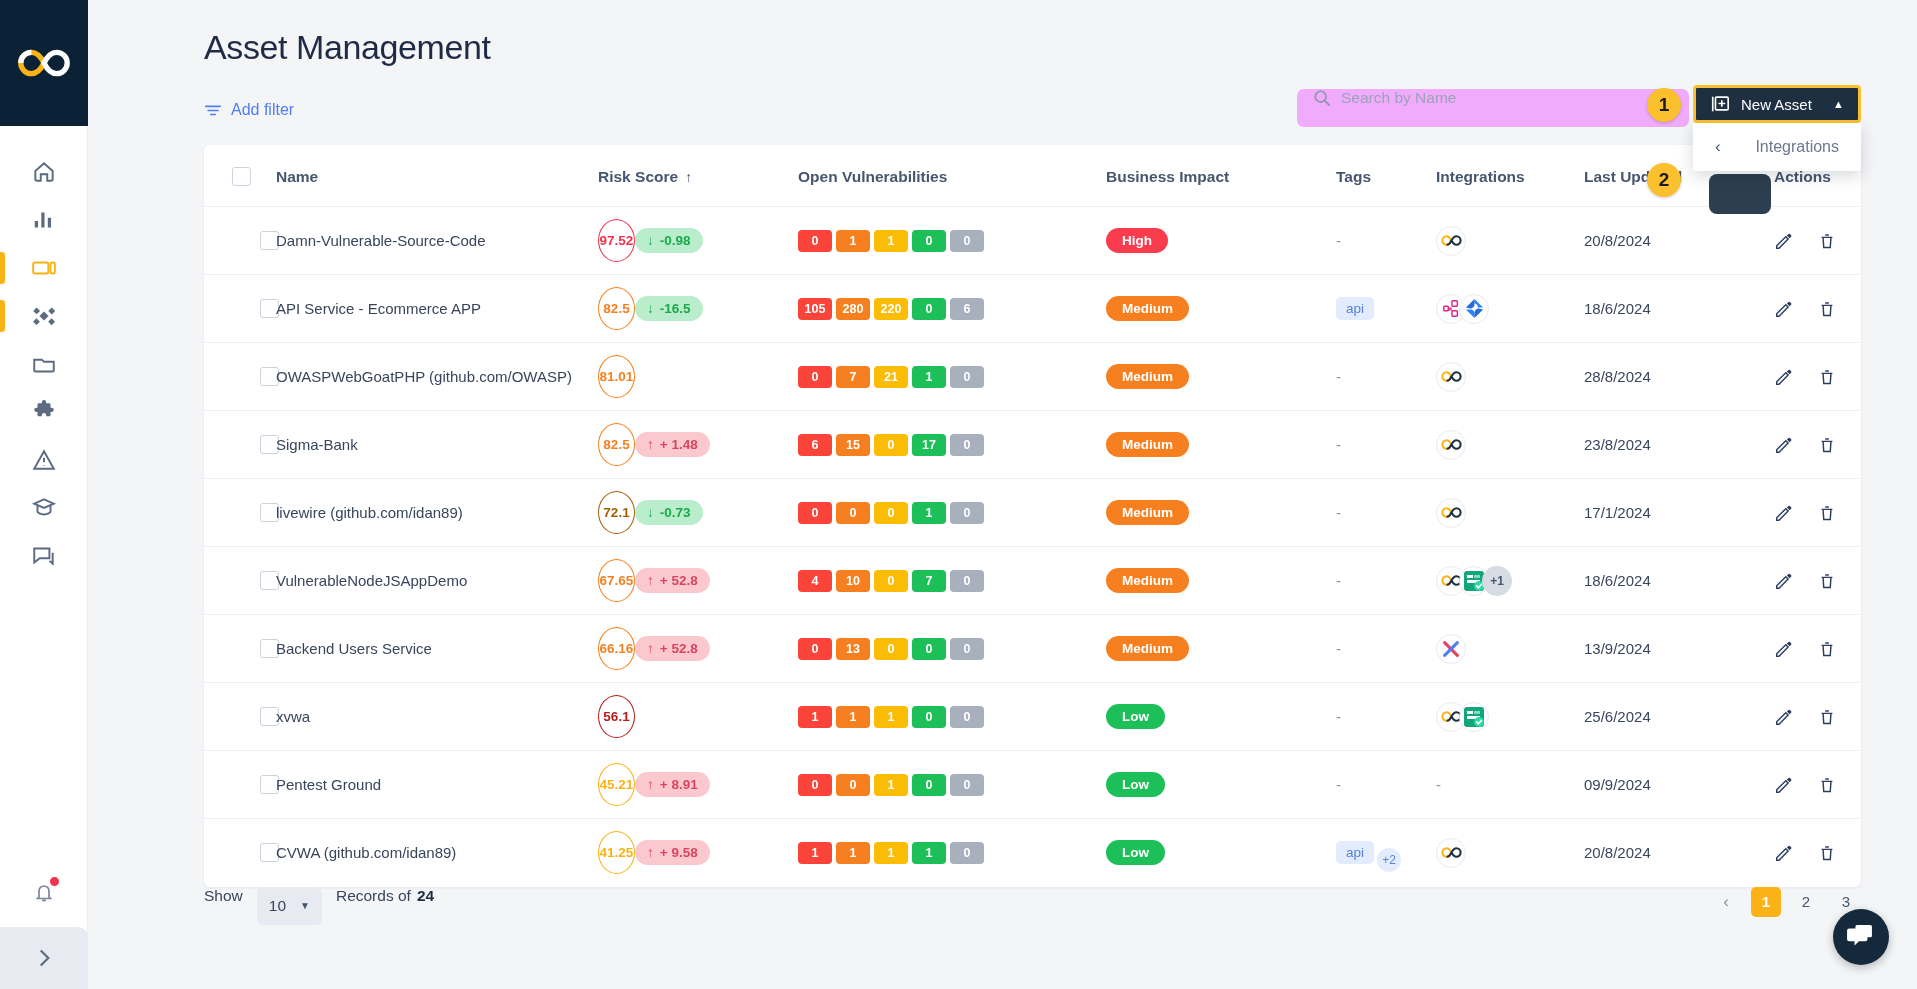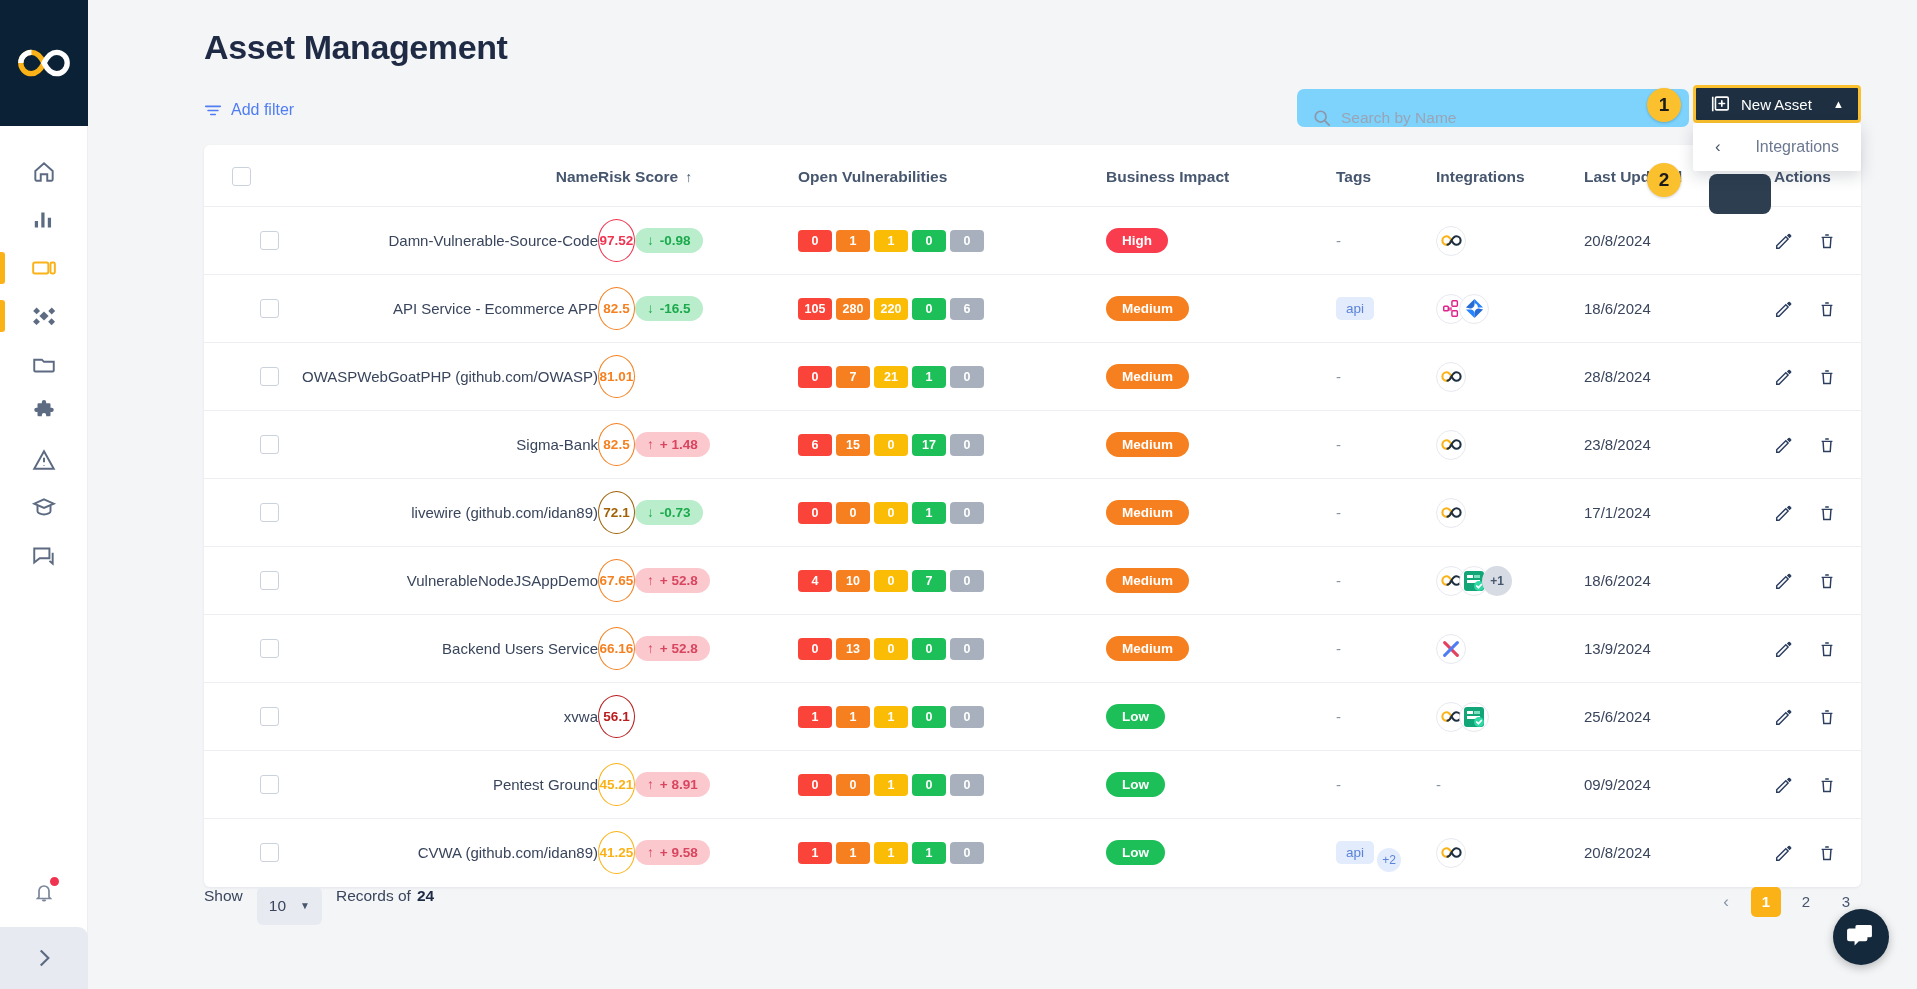--- a/index.html
+++ b/index.html
@@ -46,36 +46,36 @@
   }
   .expand-btn {
     width: 88px; height: 62px; background: #e7eaf0;
     display: flex; align-items: center; justify-content: center;
     border-top-right-radius: 10px; cursor: pointer;
   }
 
   
   .main { flex: 1; position: relative; padding: 0 28px 0 28px; min-width: 0; }
   .page-title {
-    font-size: 34px; font-weight: bold; color: #1f2b45;
+    font-size: 34px; font-weight: normal; color: #1f2b45;
     letter-spacing: -0.4px; padding: 28px 0 0 88px;
   }
   .toolbar {
     display: flex; align-items: center; padding: 26px 0 18px 88px;
     position: relative; height: 78px;
   }
   .add-filter {
     display: flex; align-items: center; gap: 9px;
     color: #4f7df3; font-size: 16px; cursor: pointer;
   }
   .filter-icon { width: 18px; height: 16px; }
   .search-box {
     position: absolute; right: 200px; top: 22px;
-    width: 392px; height: 38px; background: #7dd3fc; border-radius: 7px;
-    display: flex; align-items: flex-end; gap: 10px; padding: 0 16px;
+    width: 392px; height: 38px; background: #f0abfc; border-radius: 7px;
+    display: flex; align-items: flex-start; gap: 10px; padding: 0 16px;
   }
   .search-box input {
     border: none; background: transparent; outline: none;
     font-family: "Liberation Sans", sans-serif; font-size: 15.5px;
     color: #495567; width: 100%;
   }
   .search-box input::placeholder { color: #9aa4b6; }
 
   
   .ghost-pill {
@@ -117,21 +117,21 @@
     margin-left: 88px; margin-right: 28px; background: #ffffff;
     border-radius: 6px; box-shadow: 0 1px 3px rgba(20,30,50,.07);
     overflow: hidden;
   }
   table { width: 100%; border-collapse: collapse; table-layout: fixed; }
   thead th {
     text-align: left; font-size: 15.5px; color: #46566e; font-weight: bold;
     padding: 22px 0 20px 0; border-bottom: 1px solid #edeff3;
   }
   .c-chk   { width: 72px; padding-left: 28px !important; }
-  .c-name  { width: 322px; text-align: right; }
+  .c-name  { width: 322px; }
   .c-risk  { width: 200px; }
   .c-vuln  { width: 308px; }
   .c-imp   { width: 230px; }
   .c-tags  { width: 100px; }
   .c-integ { width: 148px; }
   .c-date  { width: 190px; }
   .c-act   { width: 120px; }
   tbody td {
     border-bottom: 1px solid #edeff3; padding: 0; height: 68px;
     font-size: 15px; color: #39455c; vertical-align: middle;

